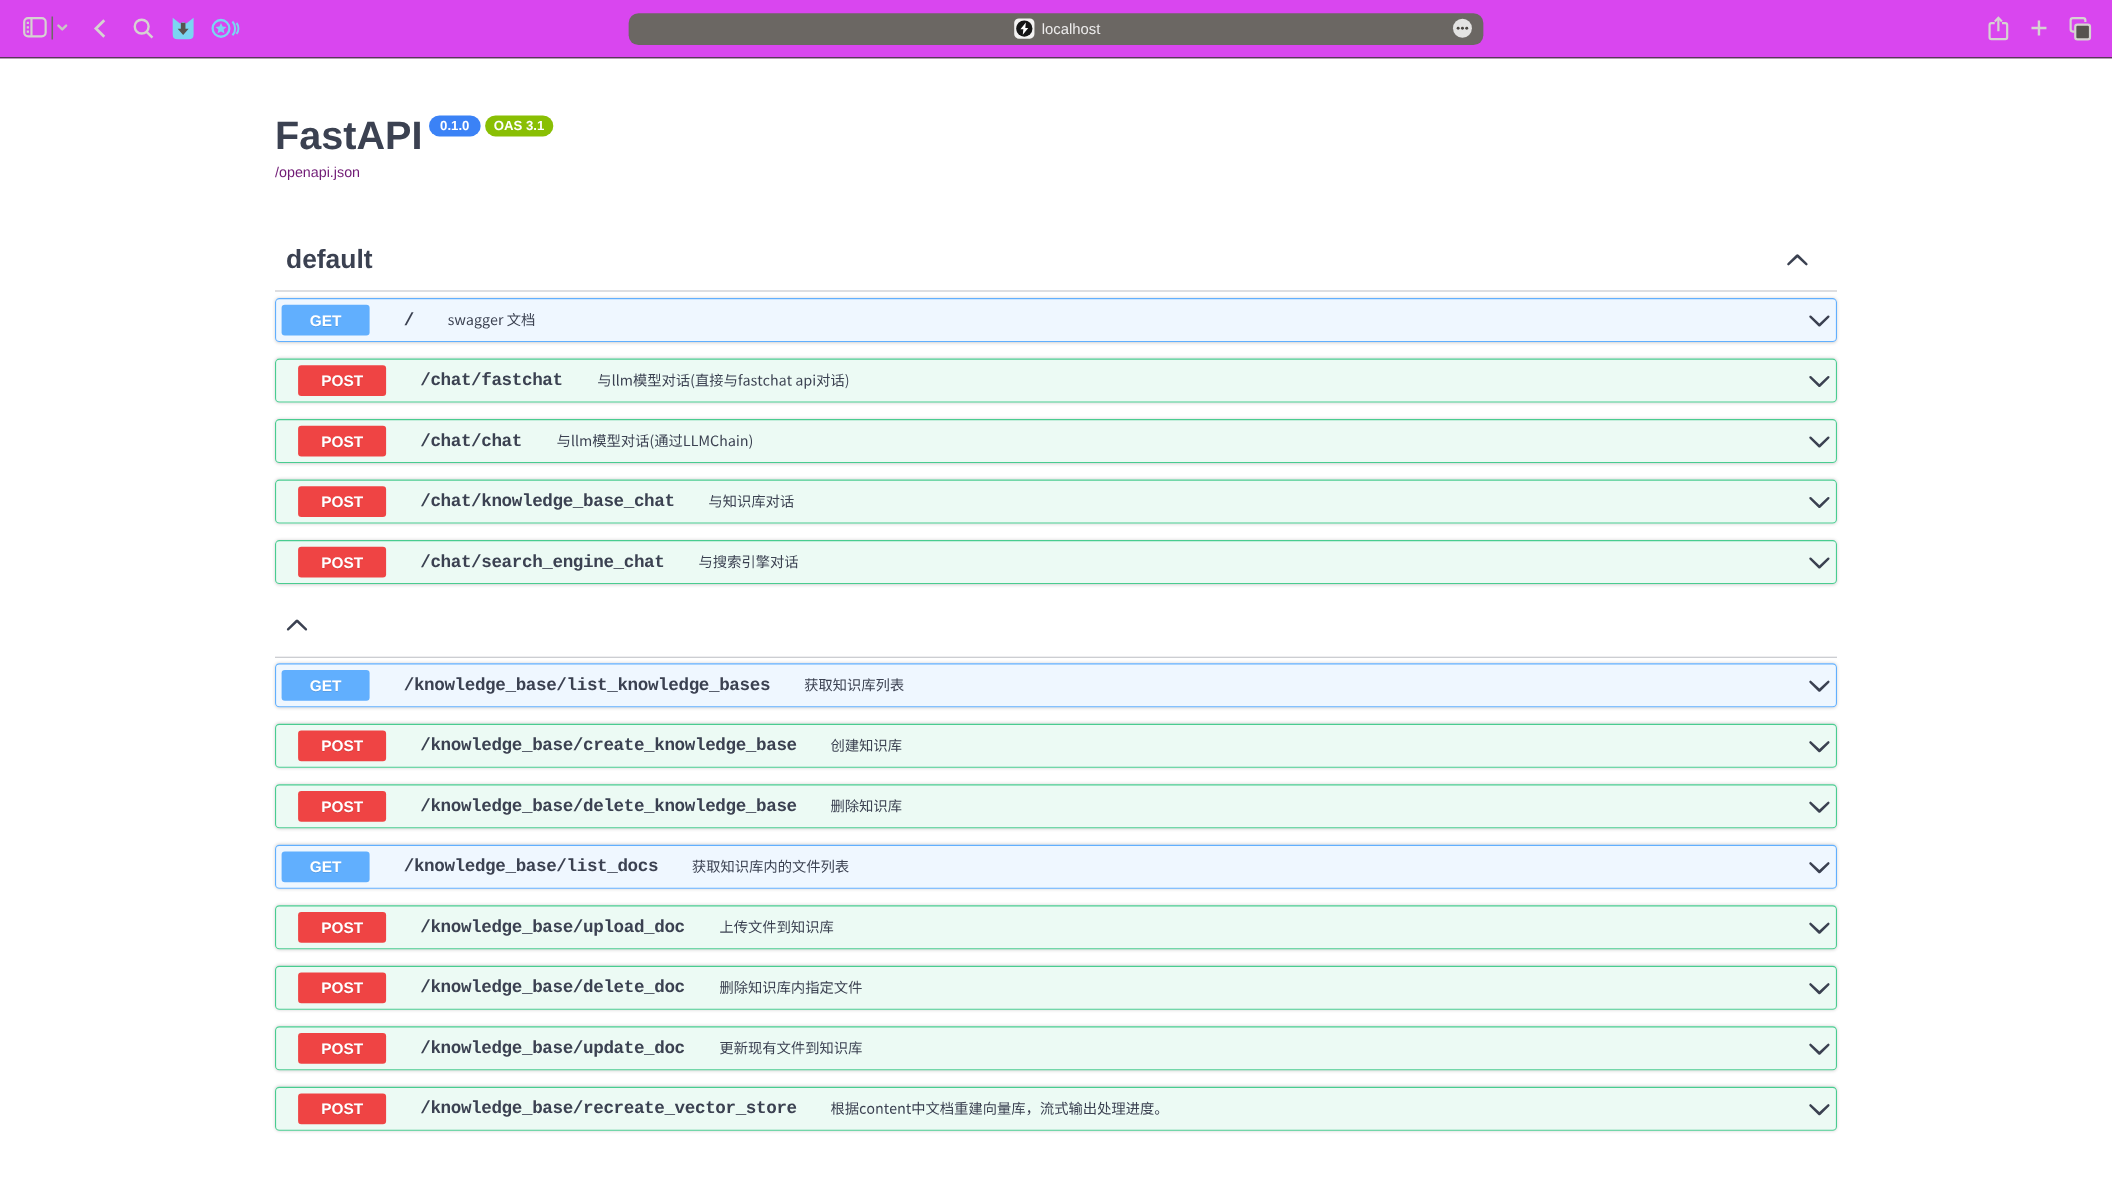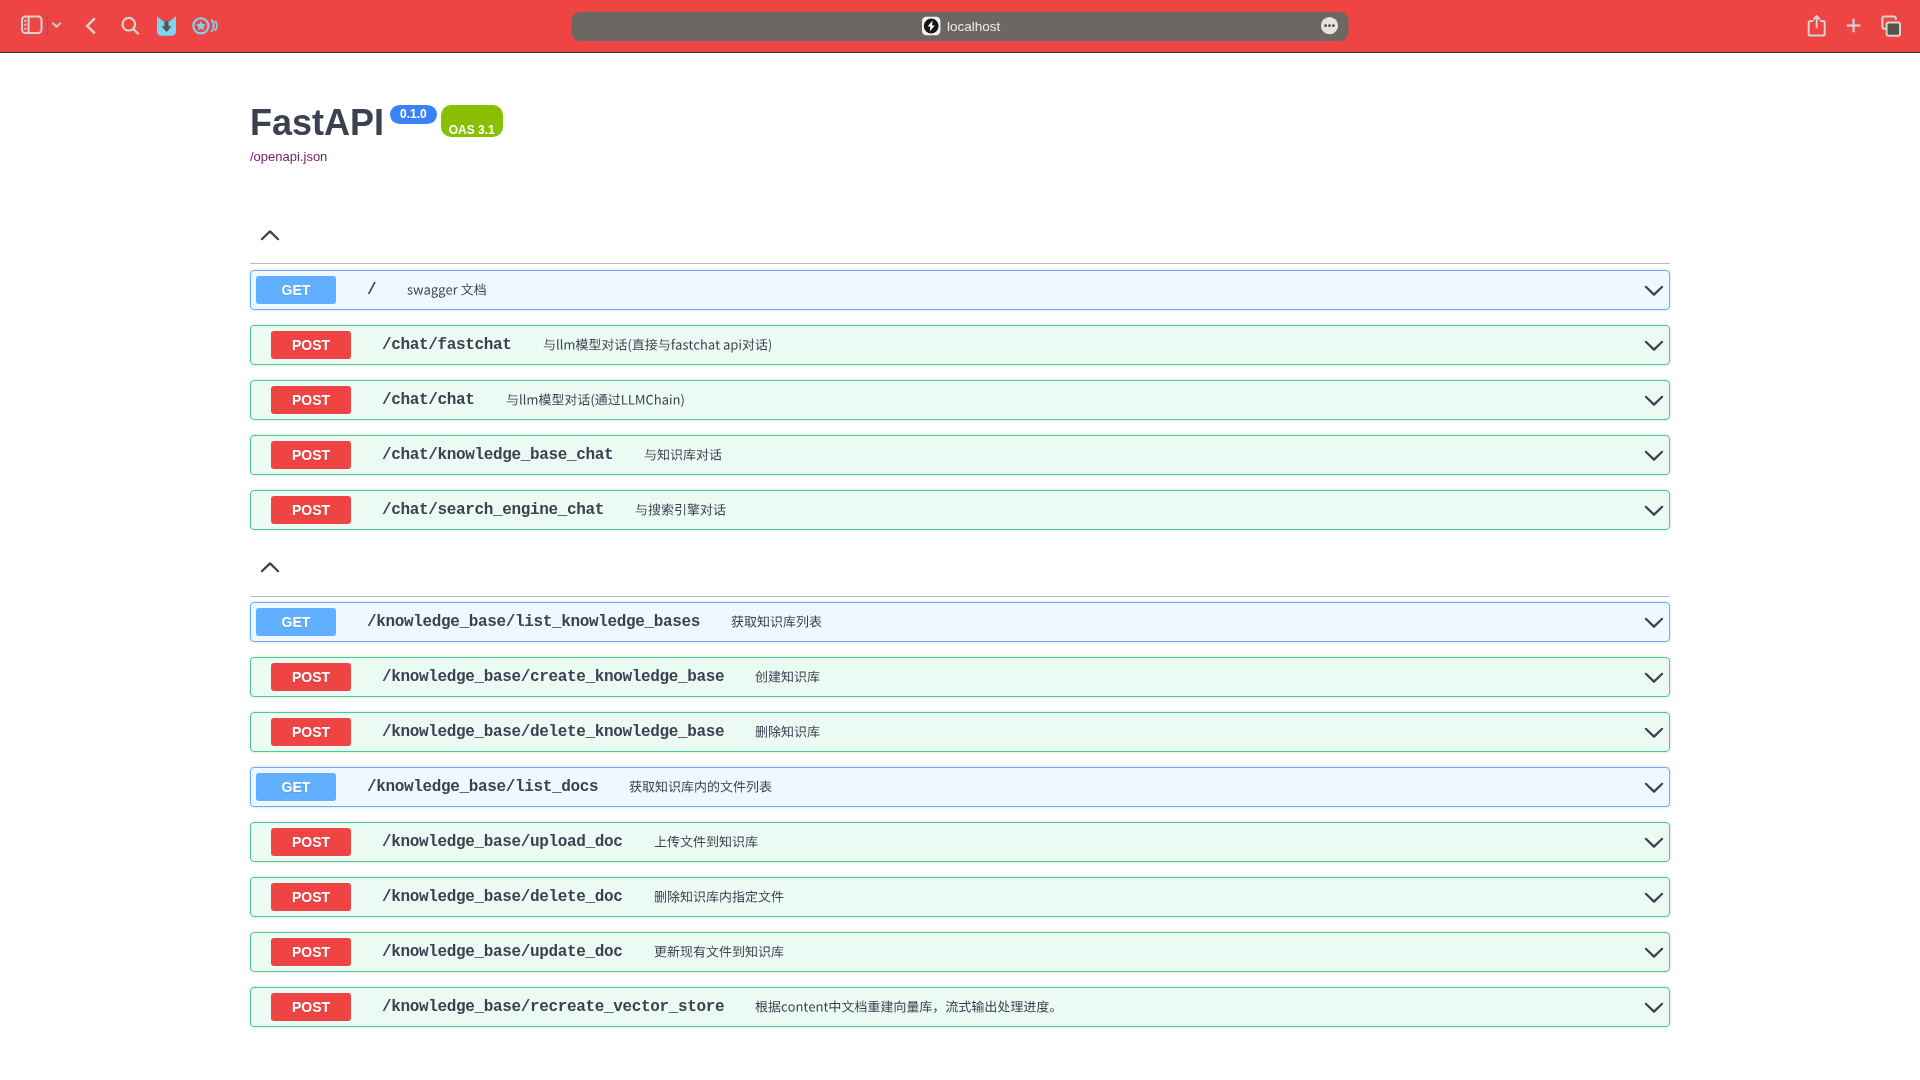--- a/index.html
+++ b/index.html
@@ -1,24 +1,24 @@
 <!DOCTYPE html>
 <html><head><meta charset="utf-8"><title>FastAPI - Swagger UI</title>
 <style>
 * { margin:0; padding:0; box-sizing:border-box; }
 html,body { width:1920px; height:1080px; overflow:hidden; background:#fff;
   font-family:"Liberation Sans", sans-serif; }
-.chrome { position:relative; width:1920px; height:53px; background:#ef4444;
+.chrome { position:relative; width:1920px; height:53px; background:#d946ef;
   border-bottom:1px solid #393531; }
 .chromeicons { position:absolute; top:0; left:0; }
 .wrapper { width:1460px; margin:0 auto; padding:0 20px; }
 .info { margin-top:50px; margin-bottom:47px; }
 .info h2 { font-size:36px; font-weight:bold; color:#3b4151; line-height:41px; margin-top:-1px; }
 .pill { display:inline-block; vertical-align:top; margin-top:3px; font-size:12px; font-weight:bold;
-  color:#fff; border-radius:10px; height:19px; line-height:19px; padding:16px 8px; }
+  color:#fff; border-radius:10px; height:19px; line-height:19px; padding:0 8px; }
 .pill.grey { background:#3b82f6; margin-left:6px; padding:0 10px; }
 .pill.green { background:#89bf04; margin-left:4px; }
 .info .url { display:inline-block; margin-top:6px; font-size:13px; color:#701a75; text-decoration:none; }
 .tag { display:flex; align-items:center; height:52px; padding-left:10px; padding-right:26px;
   border-bottom:1px solid rgba(59,65,81,.35); margin-bottom:5.5px; padding-bottom:4px;
   font-size:24px; font-weight:bold; color:#3b4151; }
 .tag span { flex:1; }
 .op { display:flex; align-items:center; height:40px; padding:0 5px; margin-bottom:15px;
   border:1px solid; border-radius:4px; box-shadow:0 0 3px rgba(0,0,0,.19);gap:21px; }
 .op.get { background:rgba(97,175,254,.1); border-color:#61affe; }
@@ -83,20 +83,21 @@
 </g>
 </svg>
   </div>
 <div class="wrapper">
 <div class="info">
 <h2>FastAPI<span class="pill grey">0.1.0</span><span class="pill green">OAS 3.1</span></h2>
 <a class="url" href="#">/openapi.json</a>
 </div>
 <div class="sec">
       <h3 class="tag">
+        <span>default</span>
         <svg class="chev" width="20" height="20" viewBox="0 0 20 20">
           <g transform="rotate(180 10 10)">
             <path d="M 17.418 6.109 a 1.05 1.05 0 0 1 1.474 0 a 1.03 1.03 0 0 1 0 1.463 L 11.062 15.31 a 1.5 1.5 0 0 1 -2.124 0 L 1.108 7.572 a 1.03 1.03 0 0 1 0 -1.463 a 1.05 1.05 0 0 1 1.474 0 L 10 13.016 Z" fill="#3b4151"></path>
           </g>
         </svg>
       </h3>
 <div class="op get">
         <span class="badge">GET</span>
         <span class="path">/</span>
         <svg class="desc" width="79.7" height="18" viewBox="0 -13.5 79.7 18">

